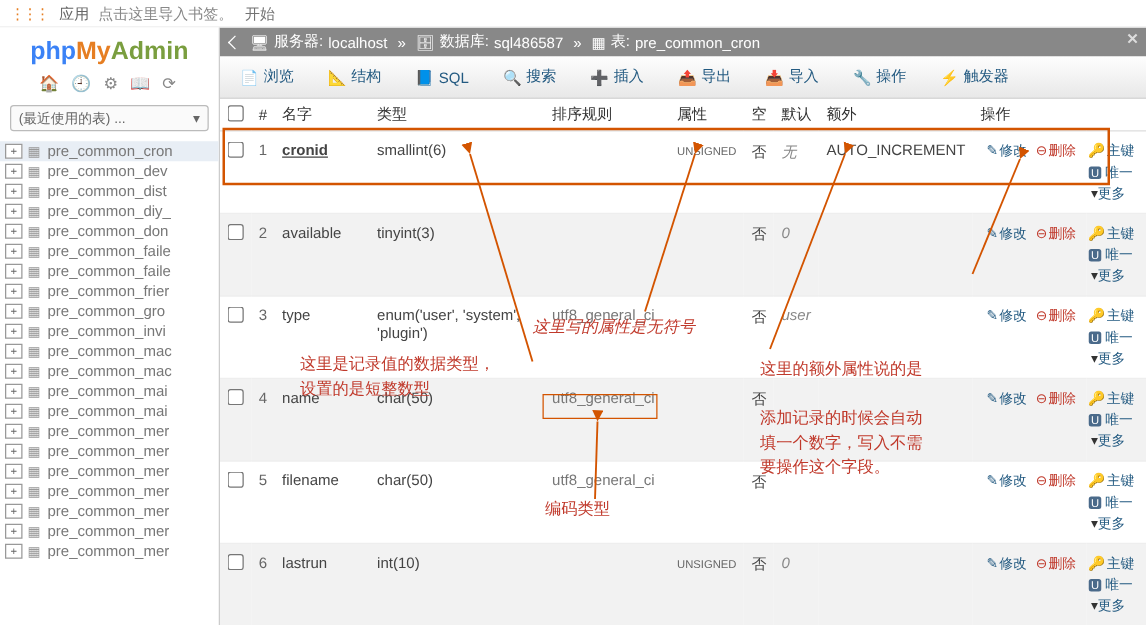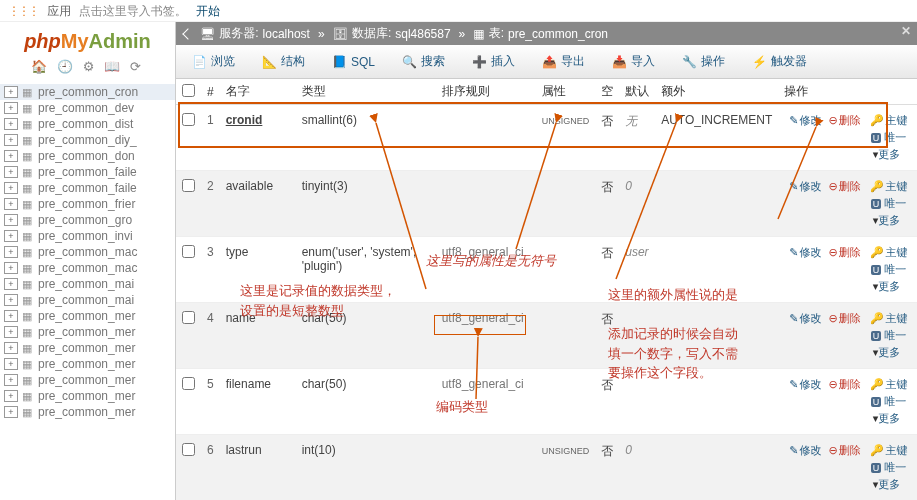--- a/index.html
+++ b/index.html
@@ -1,24 +1,24 @@
 <!DOCTYPE html>
 <html><head>
 <meta charset="utf-8">
 <style>
 *{box-sizing:border-box;margin:0;padding:0;}
 body{font-family:"Microsoft YaHei",Arial,sans-serif;font-size:12px;color:#444;background:#f5f5f5;overflow:hidden;width:917px;height:500px;position:relative;}
 .topbar{height:22px;padding:3px 8px;color:#666;font-size:12px;border-bottom:1px solid #eee;background:#fff;}
 .topbar .dots{color:#e67e22;letter-spacing:-2px;margin-right:6px;}
-.topbar a{color:#0c4a6e;text-decoration:none;margin:0 6px;}
+.topbar a{color:#737373;text-decoration:none;margin:0 6px;}
 .container{display:flex;height:calc(100% - 22px);}
 .sidebar{width:176px;background:#fff;border-right:1px solid #ccc;height:100%;display:flex;flex-direction:column;}
 .logo{padding:8px 10px 4px;text-align:center;}
 .logo span{font-size:20px;font-weight:bold;}
-.logo .p{color:#c2410c;font-style:italic;}
+.logo .p{color:#3b82f6;}
 .logo .m{color:#e67e22;}
 .logo .a{color:#7a9e3f;}
 .quick{text-align:center;padding:2px 0 6px;color:#888;font-size:13px;letter-spacing:3px;}
 .dropdown{margin:4px 8px;border:1px solid #bbb;border-radius:3px;padding:2px 6px;font-size:11px;color:#666;background:#fafafa;display:flex;justify-content:space-between;align-items:center;}
 .tree{flex:1;overflow:hidden;padding:4px 0;}
 .tree-item{display:flex;align-items:center;padding:1px 4px 1px 24px;white-space:nowrap;color:#777;font-size:12px;cursor:pointer;position:relative;}
 .tree-item .pm{position:absolute;left:4px;width:14px;height:12px;border:1px solid #999;font-size:9px;line-height:10px;text-align:center;color:#666;background:#fff;}
 .tree-item .ticon{position:absolute;left:22px;color:#999;font-size:11px;}
 .tree-item{padding-left:38px;}
 .main{flex:1;display:flex;flex-direction:column;background:#fff;overflow:hidden;}
@@ -58,20 +58,24 @@
   <span style="color:#888;margin-left:4px;">点击这里导入书签。</span>
   <a href="#">开始</a>
 </div>
 
 <div class="container">
   <div class="sidebar">
     <div class="logo">
       <span class="p">php</span><span class="m">My</span><span class="a">Admin</span>
     </div>
     <div class="quick">🏠 🕘 ⚙ 📖 ⟳</div>
+    <div class="dropdown">
+      <span>(最近使用的表) ...</span>
+      <span>▾</span>
+    </div>
     <div class="tree" id="tree">
         <div class="tree-item" style="background: rgb(232, 238, 245);"><span class="pm">+</span><span class="ticon">▦</span>pre_common_cron</div>
         <div class="tree-item"><span class="pm">+</span><span class="ticon">▦</span>pre_common_dev</div>
         <div class="tree-item"><span class="pm">+</span><span class="ticon">▦</span>pre_common_dist</div>
         <div class="tree-item"><span class="pm">+</span><span class="ticon">▦</span>pre_common_diy_</div>
         <div class="tree-item"><span class="pm">+</span><span class="ticon">▦</span>pre_common_don</div>
         <div class="tree-item"><span class="pm">+</span><span class="ticon">▦</span>pre_common_faile</div>
         <div class="tree-item"><span class="pm">+</span><span class="ticon">▦</span>pre_common_faile</div>
         <div class="tree-item"><span class="pm">+</span><span class="ticon">▦</span>pre_common_frier</div>
         <div class="tree-item"><span class="pm">+</span><span class="ticon">▦</span>pre_common_gro</div>

